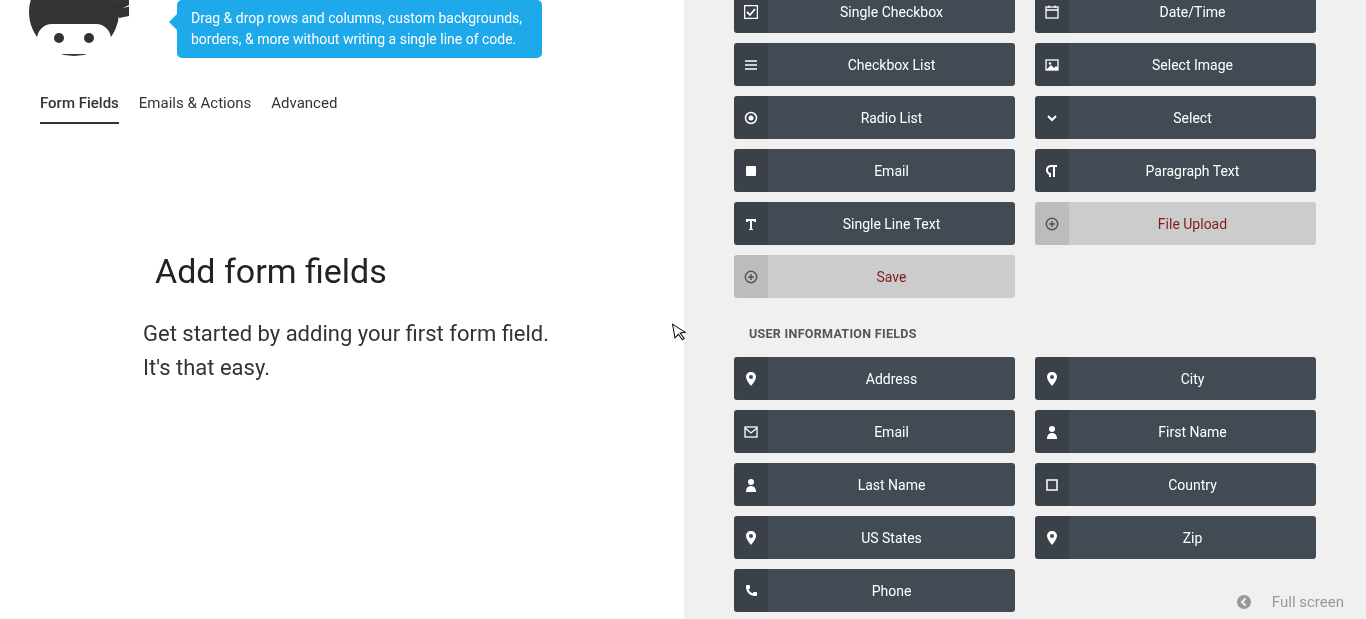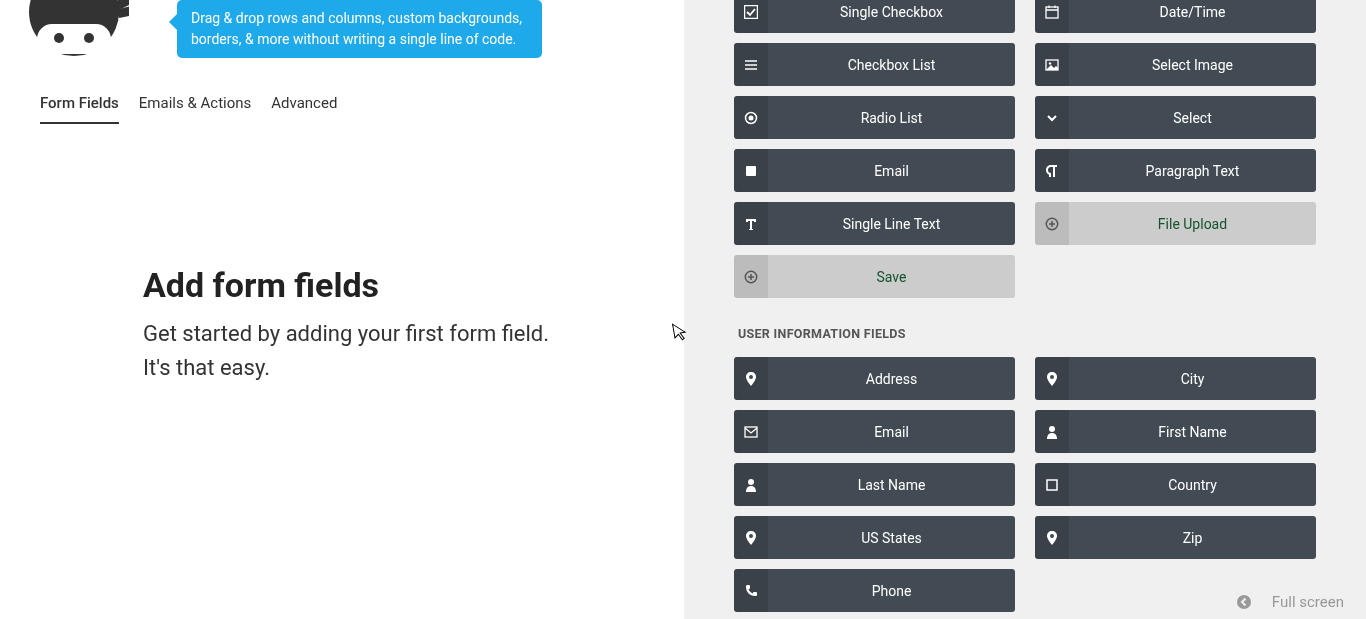--- a/index.html
+++ b/index.html
@@ -70,26 +70,25 @@
   .tab {
     cursor: pointer;
     padding-bottom: 10px;
   }
   .tab.active {
     border-bottom: 2px solid #333;
     font-weight: 500;
   }
   .heading {
     position: absolute;
-    left: 143px;
+    left: 155px;
     top: 251px;
     font-size: 34px;
-    font-weight: 700;
+    font-weight: 400;
     color: #222;
-    margin-top: 14px;
   }
   .subtext {
     position: absolute;
     left: 143px;
     top: 317px;
     width: 410px;
     font-size: 22px;
     color: #333;
     line-height: 1.55;
   }
@@ -113,21 +112,21 @@
     background: #424b54;
     color: #fff;
     font-size: 14px;
     border-radius: 3px;
     overflow: hidden;
     height: 43px;
     cursor: grab;
   }
   .field-btn.disabled {
     background: #ccc;
-    color: #14532d;
+    color: #7f1d1d;
     cursor: default;
   }
   .field-icon {
     width: 34px;
     display: flex;
     align-items: center;
     justify-content: center;
     background: rgba(0,0,0,0.12);
     flex-shrink: 0;
   }
@@ -139,21 +138,21 @@
     display: flex;
     align-items: center;
     justify-content: center;
     padding: 0 8px;
   }
   .section-title {
     font-size: 12.5px;
     font-weight: 700;
     color: #555;
     letter-spacing: 0.3px;
-    margin: 12px 0 16px 4px;
+    margin: 12px 0 16px 15px;
   }
   .fullscreen {
     position: absolute;
     right: 22px;
     bottom: 8px;
     display: flex;
     align-items: center;
     gap: 20px;
     color: #999;
     font-size: 15px;

